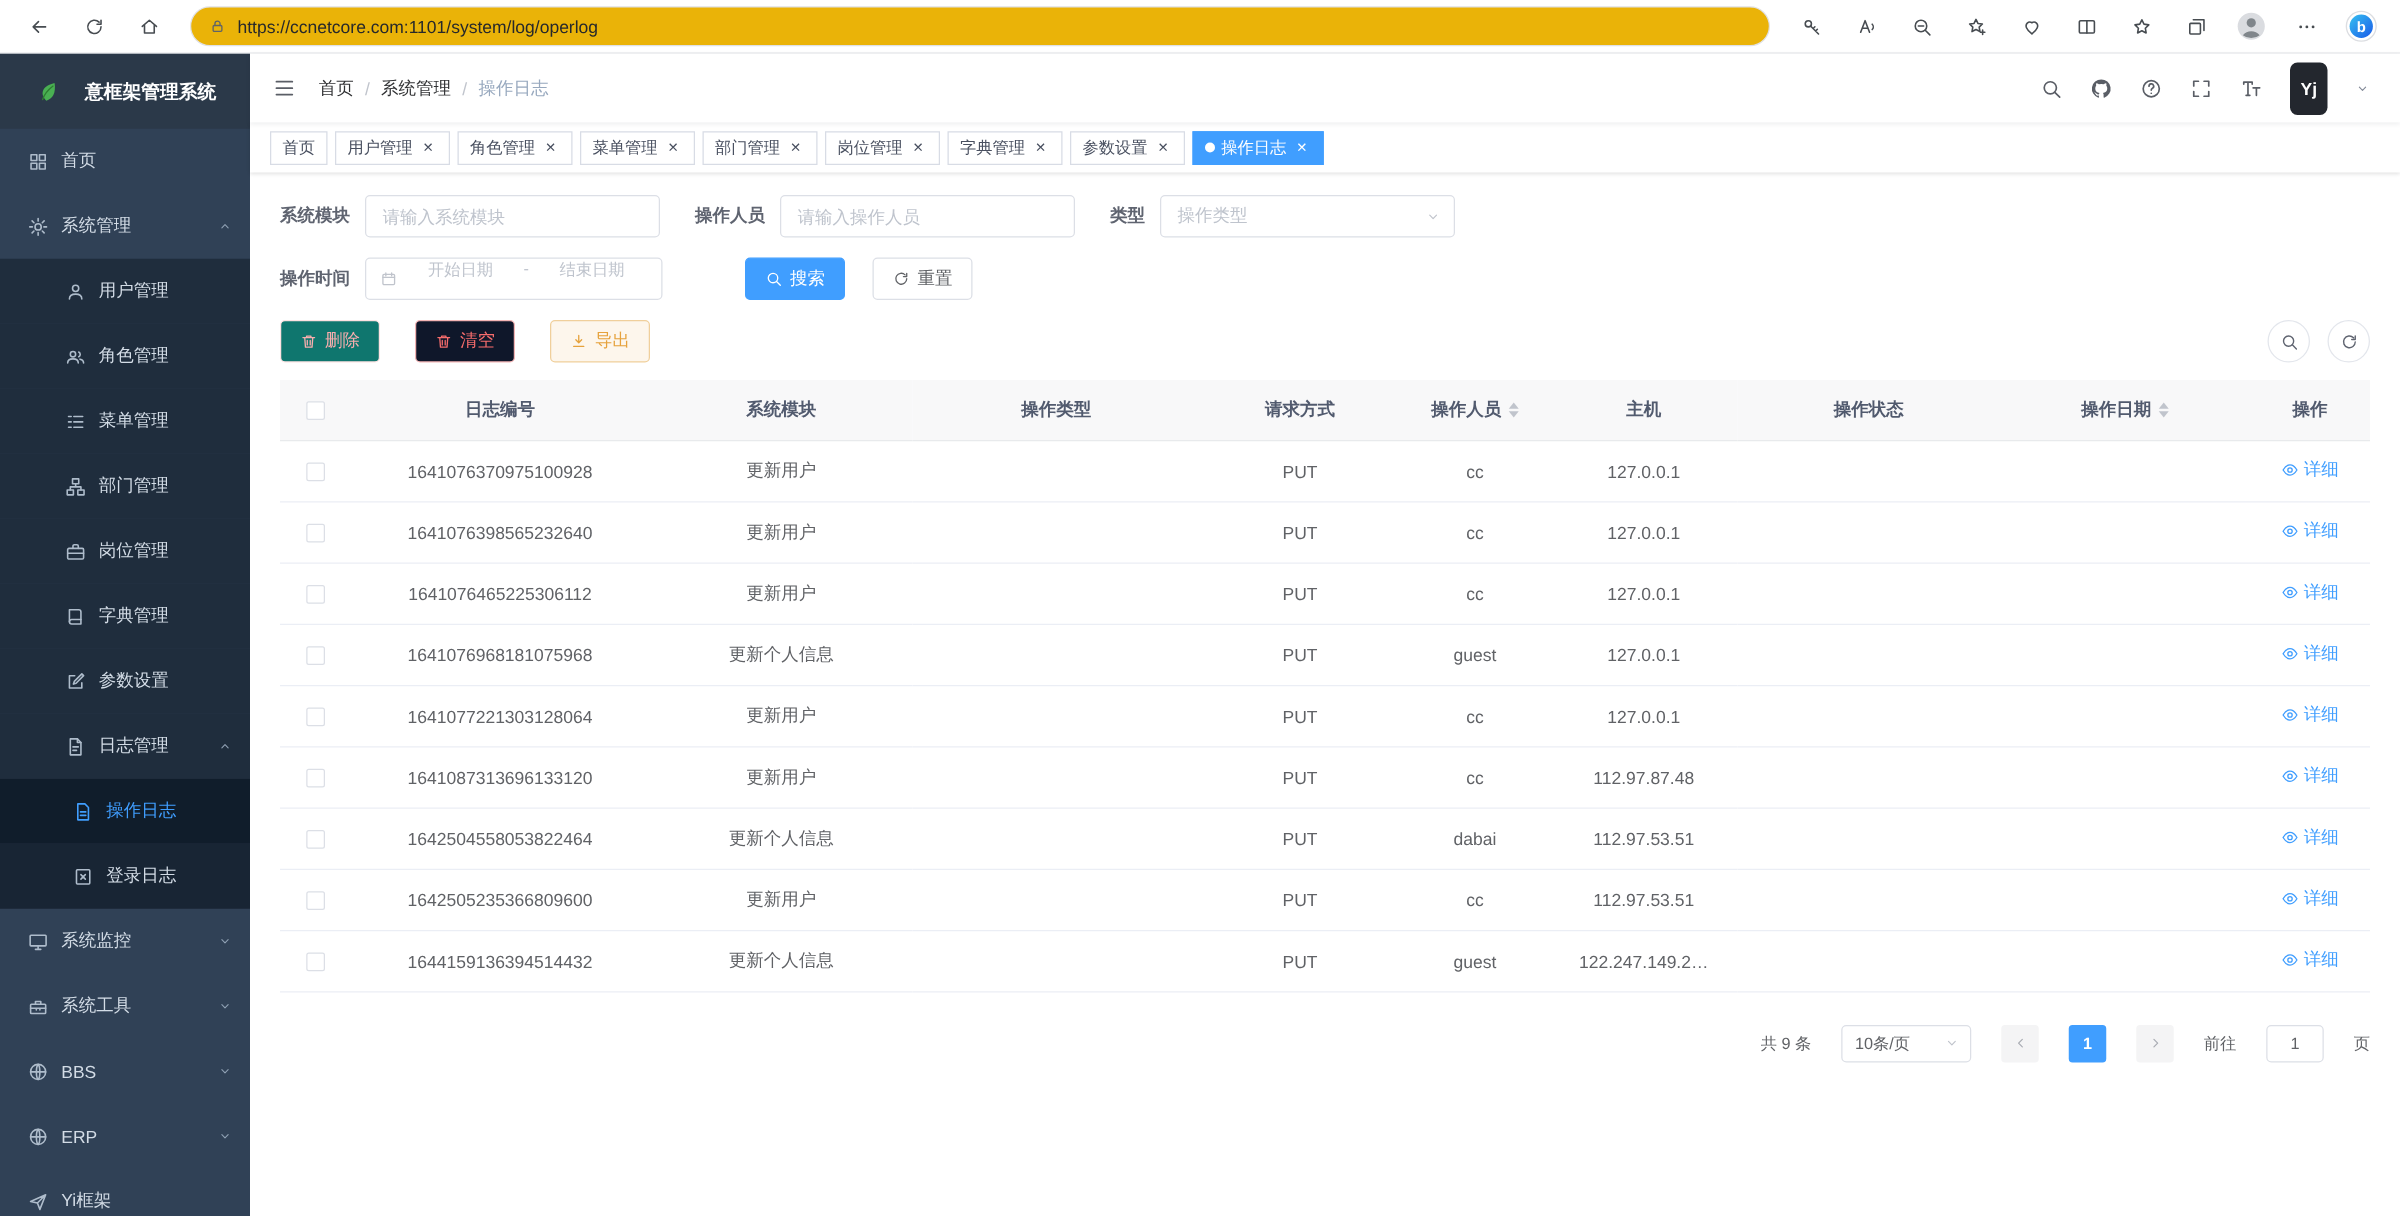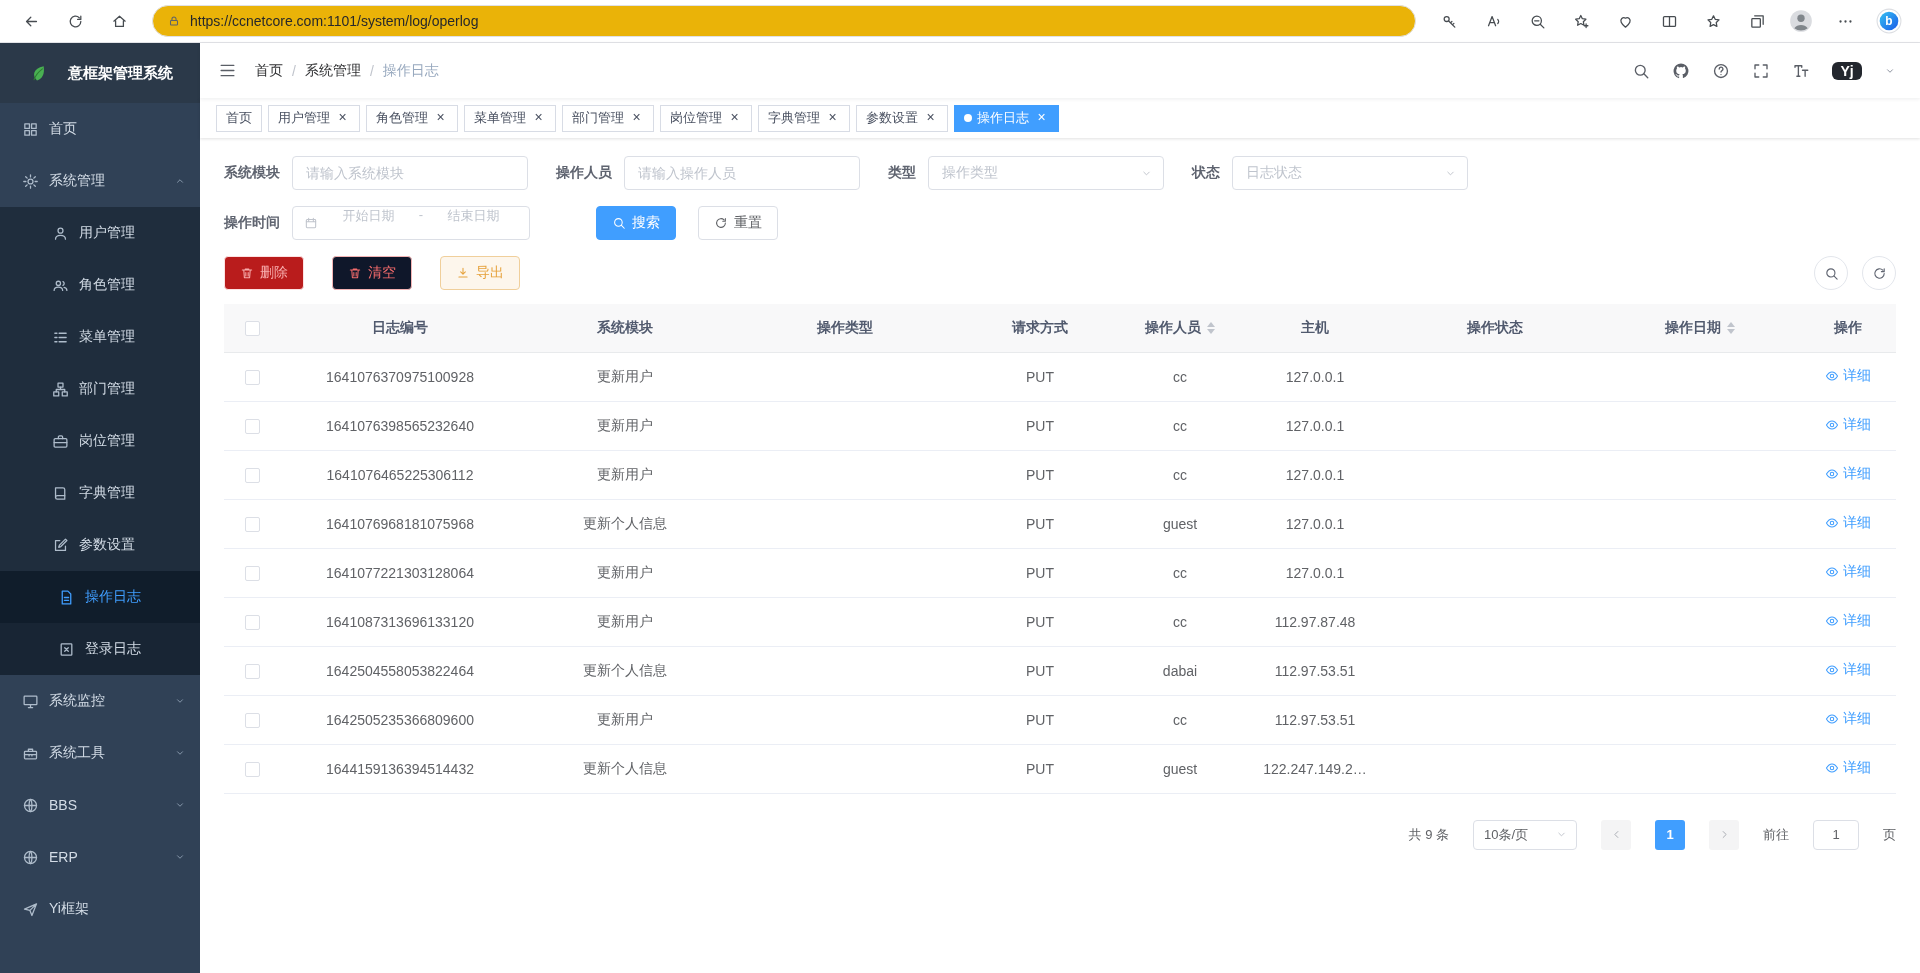--- a/index.html
+++ b/index.html
@@ -35,21 +35,21 @@
 
   
   .navbar{height:55px;background:#fff;display:flex;align-items:center;padding:0 24px 0 18px;box-shadow:0 1px 4px rgba(0,21,41,.08);position:relative;z-index:3;}
   .hamburger{font-size:19px;color:#5a5e66;margin-right:18px;cursor:pointer;}
   .breadcrumb{display:flex;align-items:center;gap:9px;font-size:14px;color:#303133;}
   .breadcrumb .sep{color:#c0c4cc;}
   .breadcrumb .current{color:#97a8be;}
   .nav-right{margin-left:auto;display:flex;align-items:center;gap:22px;color:#5a5e66;}
   .nav-icons{display:flex;align-items:center;gap:22px;}
   .nav-ic{font-size:18px;color:#5a5e66;cursor:pointer;}
-  .yj-logo{width:30px;height:18px;background:#23272e;border-radius:6px;color:#fff;font-weight:bold;font-size:14px;display:flex;align-items:center;justify-content:center;cursor:pointer;}
+  .yj-logo{width:30px;height:42px;background:#23272e;border-radius:6px;color:#fff;font-weight:bold;font-size:14px;display:flex;align-items:center;justify-content:center;cursor:pointer;}
   .nav-caret{font-size:12px;color:#818896;cursor:pointer;}
 
   
   .tags-bar{height:40px;display:flex;align-items:center;gap:6px;padding:0 16px;background:#fff;box-shadow:0 1px 3px rgba(0,0,0,.12);position:relative;z-index:2;}
   .tag{display:inline-flex;align-items:center;gap:5px;height:27px;padding:0 9px;border:1px solid #d8dce5;background:#fff;color:#495060;font-size:13px;cursor:pointer;white-space:nowrap;}
   .tag .dot{width:8px;height:8px;border-radius:50%;background:#fff;display:none;}
   .tag.active{background:#409eff;border-color:#409eff;color:#fff;}
   .tag.active .dot{display:inline-block;}
   .tag .close{font-size:14px;width:15px;height:15px;line-height:13px;text-align:center;border-radius:50%;}
 
@@ -62,21 +62,21 @@
   .finput::placeholder{color:#bfc4cd;}
   .fselect{width:236px;height:34px;border:1px solid #dcdfe6;border-radius:4px;display:flex;align-items:center;justify-content:space-between;padding:0 10px 0 13px;font-size:14px;color:#bfc4cd;background:#fff;cursor:pointer;}
   .caret{font-size:13px;color:#c0c4cc;}
   .fdate{width:238px;height:34px;border:1px solid #dcdfe6;border-radius:4px;display:flex;padding:0 11px;font-size:13px;color:#bfc4cd;gap:6px;background:#fff;cursor:pointer;}
   .fdate .ic{font-size:14px;color:#c0c4cc;}
   .fdate .dtext{flex:1;text-align:center;}
   .btn{height:34px;display:inline-flex;align-items:center;gap:6px;padding:0 15px;border-radius:4px;font-size:14px;border:1px solid #dcdfe6;cursor:pointer;background:#fff;color:#606266;}
   .btn .ic{font-size:14px;}
   .btn-primary{background:#409eff;border-color:#409eff;color:#fff;margin-left:38px;}
   .btn-plain{margin-left:22px;}
-  .btn-danger-disabled{background:#b91c1c;border-color:#fde2e2;color:#f8aeae;cursor:not-allowed;}
+  .btn-danger-disabled{background:#0f766e;border-color:#fde2e2;color:#f8aeae;cursor:not-allowed;}
   .btn-danger{background:#0f172a;border-color:#f3b4b4;color:#f56c6c;}
   .btn-warning{background:#fdf6ec;border-color:#f0cf9b;color:#e6a23c;}
   .toolbar{display:flex;align-items:center;}
   .toolbar .btn{margin-right:28px;margin-left:0;}
   .toolbar-right{margin-left:auto;display:flex;gap:14px;}
   .circle-btn{width:34px;height:34px;border:1px solid #e3e6ec;border-radius:50%;display:flex;align-items:center;justify-content:center;color:#5f6470;font-size:15px;background:#fff;cursor:pointer;}
 
   
   table{width:100%;border-collapse:collapse;margin-top:14px;table-layout:fixed;}
   thead th{background:#f8f8f9;color:#515a6e;font-weight:bold;font-size:14px;height:48px;border-bottom:1px solid #e8eaec;text-align:center;padding:0 6px;white-space:nowrap;}
@@ -297,20 +297,34 @@
           </div>
           <div class="menu-item level2">
             <span class="mi-icon ic" data-icon="edit">
               <svg viewBox="0 0 24 24" fill="none" stroke="currentColor" stroke-width="1.8" stroke-linecap="round" stroke-linejoin="round">
                 <path d="M11 5H5v14h14v-6"></path>
                 <path d="M9.5 14.5l1-3L19 3l2 2-8.5 8.5z"></path>
               </svg>
             </span>
             <span class="mi-label">参数设置</span>
           </div>
+          <div class="menu-item level2">
+            <span class="mi-icon ic" data-icon="log">
+              <svg viewBox="0 0 24 24" fill="none" stroke="currentColor" stroke-width="1.8" stroke-linecap="round" stroke-linejoin="round">
+                <path d="M6 3h8l4 4v14H6z"></path>
+                <path d="M14 3v4h4M9 12h6M9 16h4"></path>
+              </svg>
+            </span>
+            <span class="mi-label">日志管理</span>
+            <span class="mi-arrow ic" data-icon="chevron-up">
+              <svg viewBox="0 0 24 24" fill="none" stroke="currentColor" stroke-width="1.8" stroke-linecap="round" stroke-linejoin="round">
+                <path d="M7 14.5l5-5 5 5"></path>
+              </svg>
+            </span>
+          </div>
           <div class="menu-item level3 active">
             <span class="mi-icon ic" data-icon="doc">
               <svg viewBox="0 0 24 24" fill="none" stroke="currentColor" stroke-width="1.8" stroke-linecap="round" stroke-linejoin="round">
                 <path d="M6 3h8l4 4v14H6z"></path>
                 <path d="M9 12h6M9 16h6"></path>
               </svg>
             </span>
             <span class="mi-label">操作日志</span>
           </div>
           <div class="menu-item level3">
@@ -493,31 +507,20 @@
             <input class="finput" type="text" placeholder="请输入系统模块" style="">
           </div>
           <div class="fgroup">
             <span class="flabel">操作人员</span>
             <input class="finput" type="text" placeholder="请输入操作人员" style="">
           </div>
           <div class="fgroup">
             <span class="flabel">类型</span>
             <div class="fselect">
               <span>操作类型</span>
-              <span class="ic caret" data-icon="chevron-down">
-                  <svg viewBox="0 0 24 24" fill="none" stroke="currentColor" stroke-width="1.8" stroke-linecap="round" stroke-linejoin="round">
-                    <path d="M7 9.5l5 5 5-5"></path>
-                  </svg>
-                </span>
-            </div>
-          </div>
-          <div class="fgroup">
-            <span class="flabel">状态</span>
-            <div class="fselect">
-              <span>日志状态</span>
               <span class="ic caret" data-icon="chevron-down">
                   <svg viewBox="0 0 24 24" fill="none" stroke="currentColor" stroke-width="1.8" stroke-linecap="round" stroke-linejoin="round">
                     <path d="M7 9.5l5 5 5-5"></path>
                   </svg>
                 </span>
             </div>
           </div>
         </div>
 
         <div class="filter-row">

